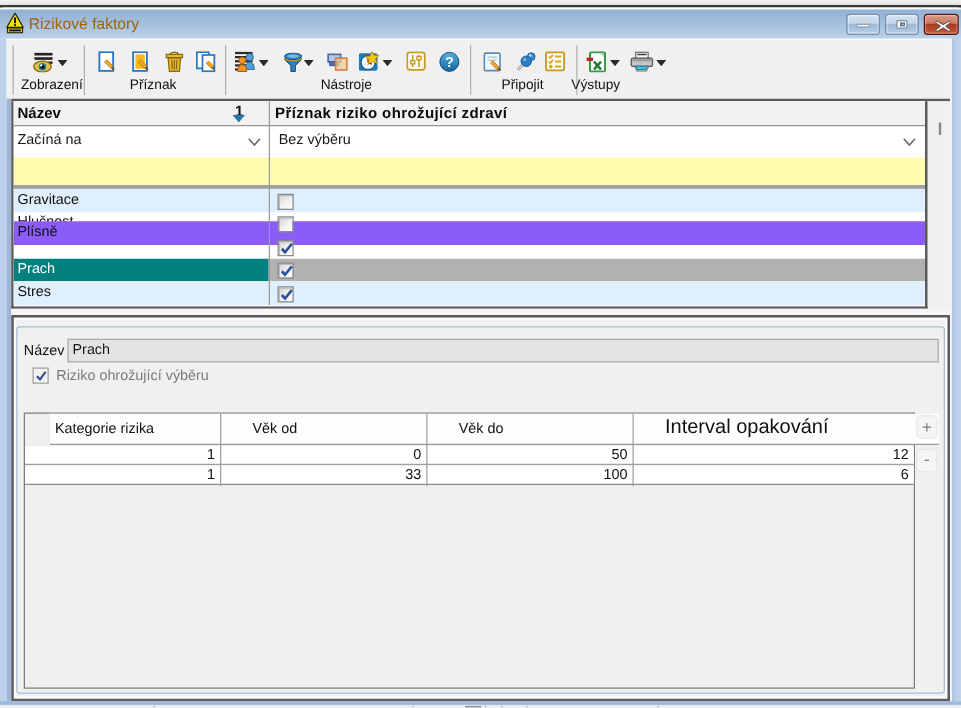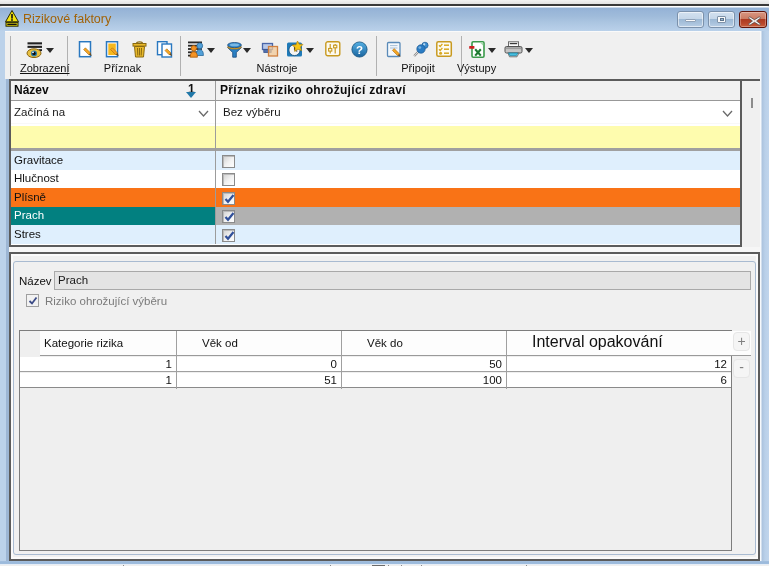--- a/index.html
+++ b/index.html
@@ -50,21 +50,21 @@
   <div class="abs" style="left:526px;top:564.5px;width:1px;height:1.5px;background:#8a8a8a;"></div>
 
   <div class="abs" style="left:9px;top:31px;width:751px;height:530px;background:#f0f0f0;"></div>
 
   <div class="abs" id="toolbar" style="left:5px;top:31px;width:755px;height:48px;background:#f0f0f0;border-top:1px solid #fafafa;">
     <div class="abs" style="left:5px;top:4px;width:1px;height:40px;background:#b1b1b1;"></div>
     <div class="abs" style="left:62px;top:4px;width:1px;height:40px;background:#b1b1b1;"></div>
     <div class="abs" style="left:175px;top:4px;width:1px;height:40px;background:#b1b1b1;"></div>
     <div class="abs" style="left:371px;top:4px;width:1px;height:40px;background:#b1b1b1;"></div>
     <div class="abs" style="left:456px;top:4px;width:1px;height:40px;background:#b1b1b1;"></div>
-    <div class="abs" style="left:8.5px;top:30px;width:56px;text-align:right;font-size:11px;text-decoration:underline;">Zobrazení</div>
+    <div class="abs" style="left:8.5px;top:30px;width:56px;text-align:center;font-size:11px;">Zobrazení</div>
     <div class="abs" style="left:61.5px;top:30px;width:112px;text-align:center;font-size:11px;">Příznak</div>
     <div class="abs" style="left:174.5px;top:30px;width:195px;text-align:center;font-size:11px;">Nástroje</div>
     <div class="abs" style="left:371px;top:30px;width:84px;text-align:center;font-size:11px;">Připojit</div>
     <div class="abs" style="left:452px;top:30px;width:84px;text-align:left;font-size:11px;">Výstupy</div>
 
     <svg class="abs" style="left:21px;top:9px;" width="18" height="17" viewBox="0 0 18 17">
       <rect x="1.5" y="1.3" width="14.5" height="2.1" fill="#222"></rect>
       <rect x="1.5" y="4.8" width="14.5" height="2.1" fill="#222"></rect>
       <rect x="12.5" y="8.2" width="3.5" height="1.9" fill="#222"></rect>
       <ellipse cx="8" cy="12.2" rx="7" ry="4.4" fill="#e8c040" stroke="#8a6510" stroke-width="1"></ellipse>
@@ -238,21 +238,21 @@
       <div class="abs" style="left:0;top:44.5px;width:729px;height:22.5px;background:#fefcae;"></div>
 
       <div class="abs" style="left:0;top:67px;width:729px;height:3.7px;background:#a0a0a0;"></div>
 
       <div class="abs" style="left:0;top:70px;width:729px;height:18.5px;background:#dfeffd;">
         <span class="abs" style="left:3px;top:2.5px;">Gravitace</span>
       </div>
       <div class="abs" style="left:0;top:88.5px;width:729px;height:18.5px;background:#ffffff;">
         <span class="abs" style="left:3px;top:2.5px;">Hlučnost</span>
       </div>
-      <div class="abs" style="left:0;top:107px;width:729px;height:18.5px;background:#f97316;">
+      <div class="abs" style="left:0;top:96px;width:729px;height:18.5px;background:#8b5cf6;">
         <span class="abs" style="left:3px;top:2.5px;">Plísně</span>
       </div>
       <div class="abs" style="left:0;top:125.5px;width:729px;height:18.5px;">
         <div class="abs" style="left:0;top:0;width:204px;height:18.5px;background:#028080;"></div>
         <div class="abs" style="left:204px;top:0;width:525px;height:18.5px;background:#b1b1b1;"></div>
         <span class="abs" style="left:3px;top:2.5px;color:#fff;">Prach</span>
       </div>
       <div class="abs" style="left:0;top:144px;width:729px;height:18.7px;background:#dfeffd;">
         <span class="abs" style="left:3px;top:2.5px;">Stres</span>
       </div>
@@ -304,21 +304,21 @@
           <span class="abs" style="left:492px;top:2px;font-size:16px;">Interval opakování</span>
         </div>
         <div class="abs" style="left:0;top:26px;width:711px;height:15px;background:#fff;border-bottom:1px solid #a0a0a0;">
           <span class="abs" style="left:0;top:1px;width:152px;text-align:right;">1</span>
           <span class="abs" style="left:157px;top:1px;width:160px;text-align:right;">0</span>
           <span class="abs" style="left:322px;top:1px;width:160px;text-align:right;">50</span>
           <span class="abs" style="left:487px;top:1px;width:220px;text-align:right;">12</span>
         </div>
         <div class="abs" style="left:0;top:42px;width:711px;height:15px;background:#fff;border-bottom:1px solid #8a8a8a;">
           <span class="abs" style="left:0;top:1px;width:152px;text-align:right;">1</span>
-          <span class="abs" style="left:157px;top:1px;width:160px;text-align:right;">51</span>
+          <span class="abs" style="left:157px;top:1px;width:160px;text-align:right;">33</span>
           <span class="abs" style="left:322px;top:1px;width:160px;text-align:right;">100</span>
           <span class="abs" style="left:487px;top:1px;width:220px;text-align:right;">6</span>
         </div>
         <div class="abs" style="left:156px;top:0;width:1px;height:58px;background:#a0a0a0;"></div>
         <div class="abs" style="left:321px;top:0;width:1px;height:58px;background:#a0a0a0;"></div>
         <div class="abs" style="left:486px;top:0;width:1px;height:58px;background:#a0a0a0;"></div>
       </div>
 
       <div class="abs" style="left:719px;top:70px;width:17px;height:19px;background:#f5f5f5;border:1px solid #e6e6e6;border-radius:4px;color:#808080;font-size:14px;text-align:center;line-height:17px;">+</div>
       <div class="abs" style="left:719px;top:97px;width:17px;height:19px;background:#f5f5f5;border:1px solid #e6e6e6;border-radius:4px;color:#808080;font-size:14px;text-align:center;line-height:15px;">-</div>

